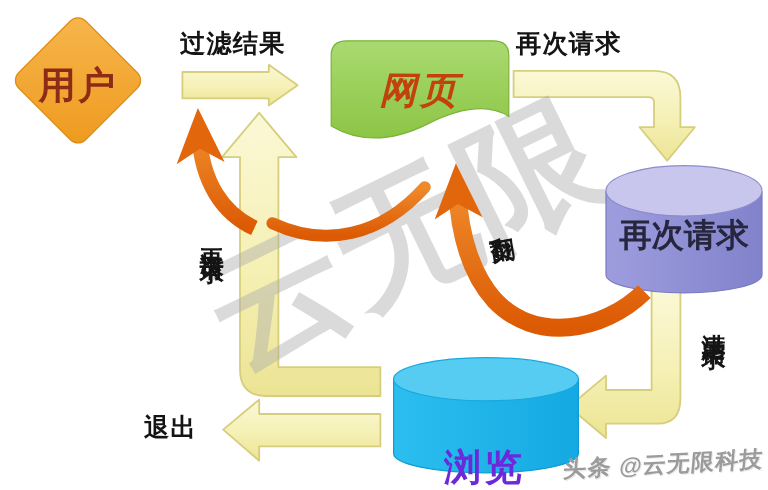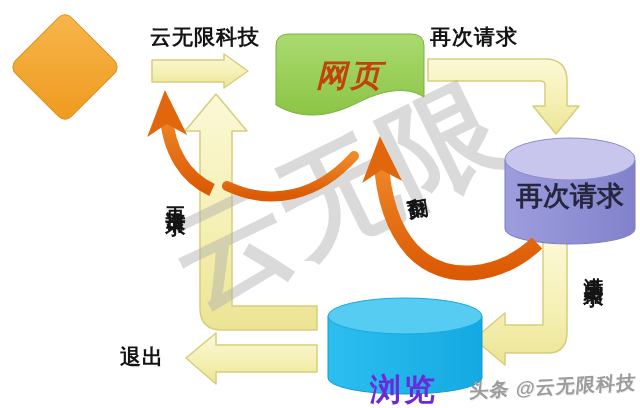--- a/index.html
+++ b/index.html
@@ -98,28 +98,29 @@
       <ellipse cx="405" cy="316" rx="77" ry="18" fill="#57CCF3" stroke="#19A8DD" stroke-width="1"></ellipse>
     </g>
 
     <path d="M212,190 C186,178 168,152 166,112" fill="none" stroke="url(#gorange)" stroke-width="13" marker-end="url(#ah)"></path>
 
     <path d="M227,186 C272,207 318,196 354,156" fill="none" stroke="url(#gorange)" stroke-width="10" stroke-linecap="round"></path>
 
     <path d="M537,243 C502,277 446,286 412,250 C394,230 383,198 381,158" fill="none" stroke="url(#gorange)" stroke-width="15" marker-end="url(#ah)"></path>
   </svg>
 
+  <div class="node-lbl" style="left:25px;top:51px;width:80px;font-size:31px;color:#8E2B17;letter-spacing:2px;">用户</div>
 
   <div class="node-lbl" style="left:280px;top:55px;width:140px;font-size:31px;color:#c2410c;letter-spacing:3px;font-style:italic;">网页</div>
 
   <div class="node-lbl" style="left:503px;top:178px;width:134px;font-size:27px;color:#26263F;">再次请求</div>
 
   <div class="node-lbl" style="left:344px;top:333px;width:120px;font-size:31px;color:#6d28d9;letter-spacing:3px;margin-top:36px;">浏览</div>
 
-  <div class="lbl" style="left:150px;top:25px;">云无限科技</div>
+  <div class="lbl" style="left:150px;top:25px;">过滤结果</div>
 
   <div class="lbl" style="left:430px;top:25px;">再次请求</div>
 
   <div class="lbl vert" style="left:583px;top:262px;">满足需求</div>
 
   <div class="lbl vert" style="left:165px;top:191px;">再次请求</div>
 
   <div class="lbl vert" style="left:403px;top:182px;transform:rotate(-10deg);">翻页</div>
 
   <div class="lbl" style="left:120px;top:345px;">退出</div>

